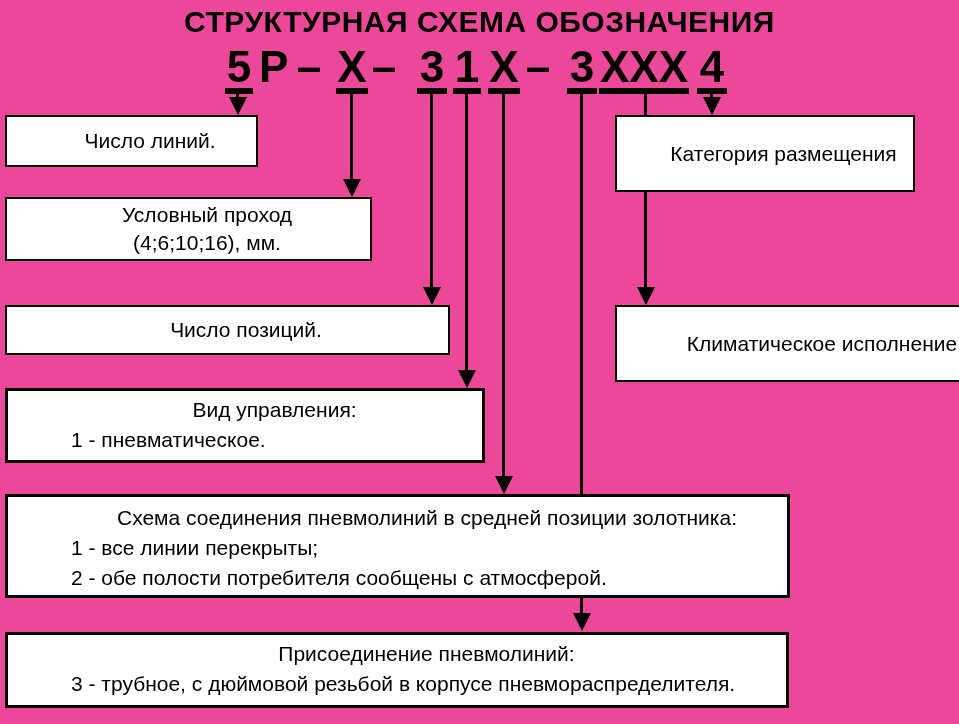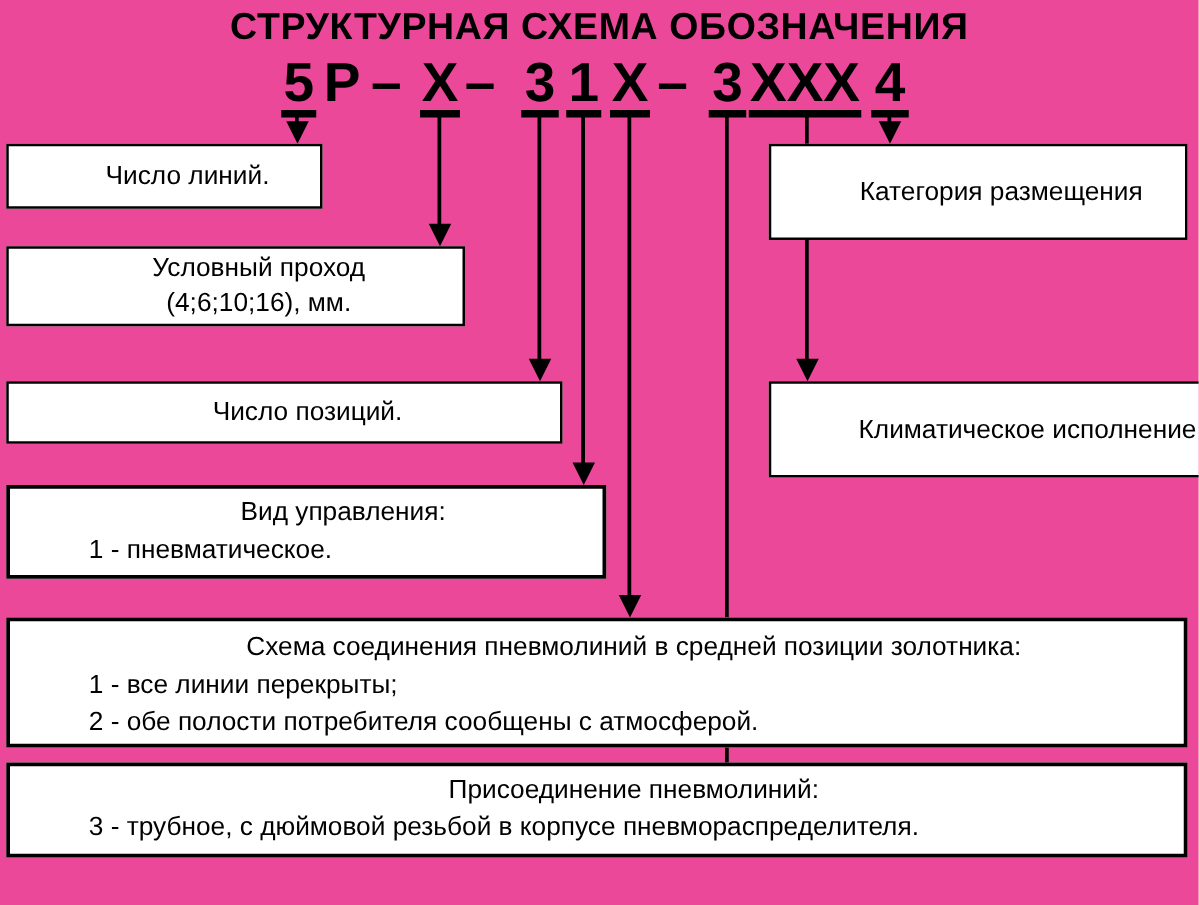--- a/index.html
+++ b/index.html
@@ -91,32 +91,32 @@
 
   <div class="box vcenter" style="left:5px;top:305px;width:445px;height:50px;">
     <div class="bline center">Число позиций.</div>
   </div>
 
   <div class="box thick multiline" style="left:5px;top:388px;width:480px;height:75px;padding-top:4px;">
     <div class="bline center">Вид управления:</div>
     <div class="bline left">1 - пневматическое.</div>
   </div>
 
-  <div class="box vcenter" style="left:615px;top:115px;width:335px;height:77px;">
+  <div class="box vcenter" style="left:615px;top:115px;width:300px;height:77px;">
     <div class="bline center">Категория размещения</div>
   </div>
 
   <div class="box vcenter" style="left:615px;top:305px;width:377px;height:77px;">
     <div class="bline center">Климатическое исполнение</div>
   </div>
 
-  <div class="box thick multiline" style="left:5px;top:494px;width:945px;height:104px;padding-top:6px;">
+  <div class="box thick multiline" style="left:5px;top:494px;width:785px;height:104px;padding-top:6px;">
     <div class="bline center">Схема соединения пневмолиний в средней позиции золотника:</div>
     <div class="bline left">1 - все линии перекрыты;</div>
     <div class="bline left">2 - обе полости потребителя сообщены с атмосферой.</div>
   </div>
 
-  <div class="box thick multiline" style="left:5px;top:610px;width:945px;height:76px;padding-top:4px;">
+  <div class="box thick multiline" style="left:5px;top:632px;width:784px;height:76px;padding-top:4px;">
     <div class="bline center">Присоединение пневмолиний:</div>
     <div class="bline left">3 - трубное, с дюймовой резьбой в корпусе пневмораспределителя.</div>
   </div>
 
 </div>
 
 </body></html>

